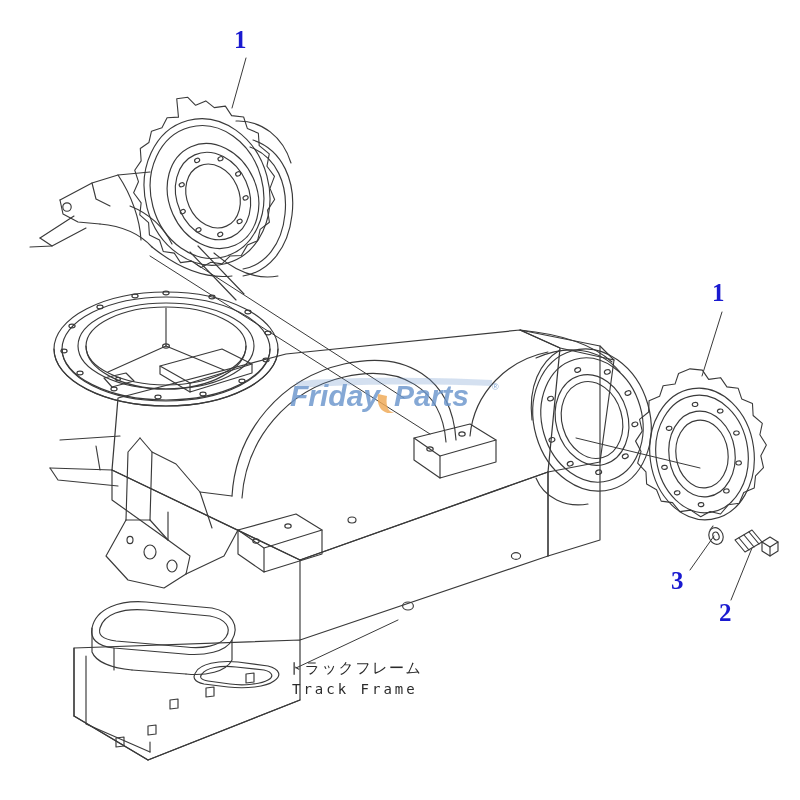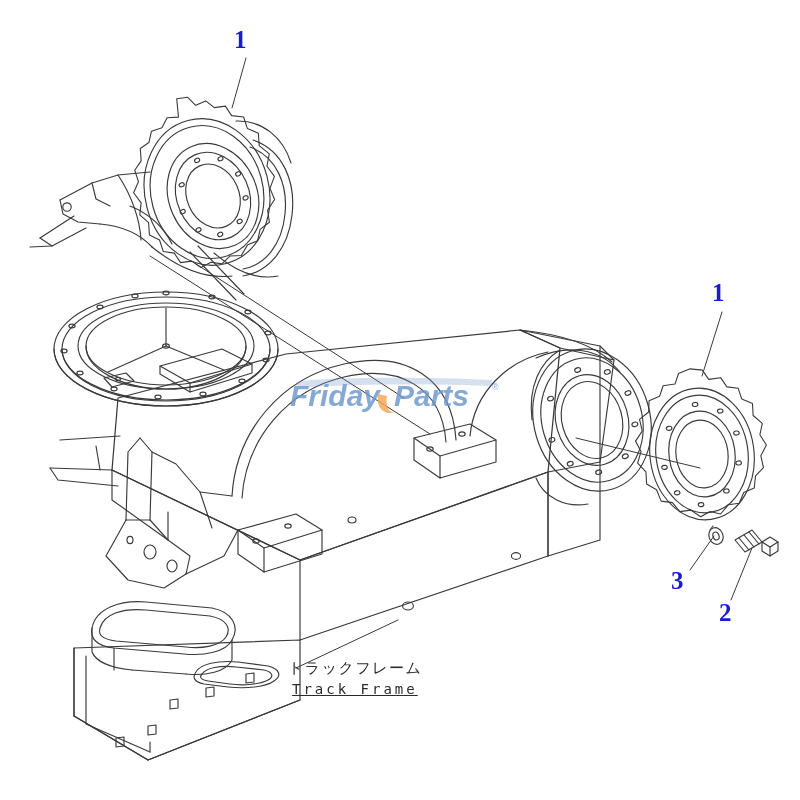--- a/index.html
+++ b/index.html
@@ -51,21 +51,20 @@
     letter-spacing: 1.5px;
     white-space: nowrap;
   }
   #caption-en {
     left: 292px;
     top: 681px;
     font-family: "DejaVu Sans Mono", monospace;
     font-size: 14px;
     letter-spacing: 3px;
     white-space: nowrap;
-    text-decoration: underline;
   }
 
   #watermark {
     position: absolute;
     left: 286px;
     top: 374px;
     width: 230px;
     height: 46px;
     user-select: none;
     pointer-events: none;

